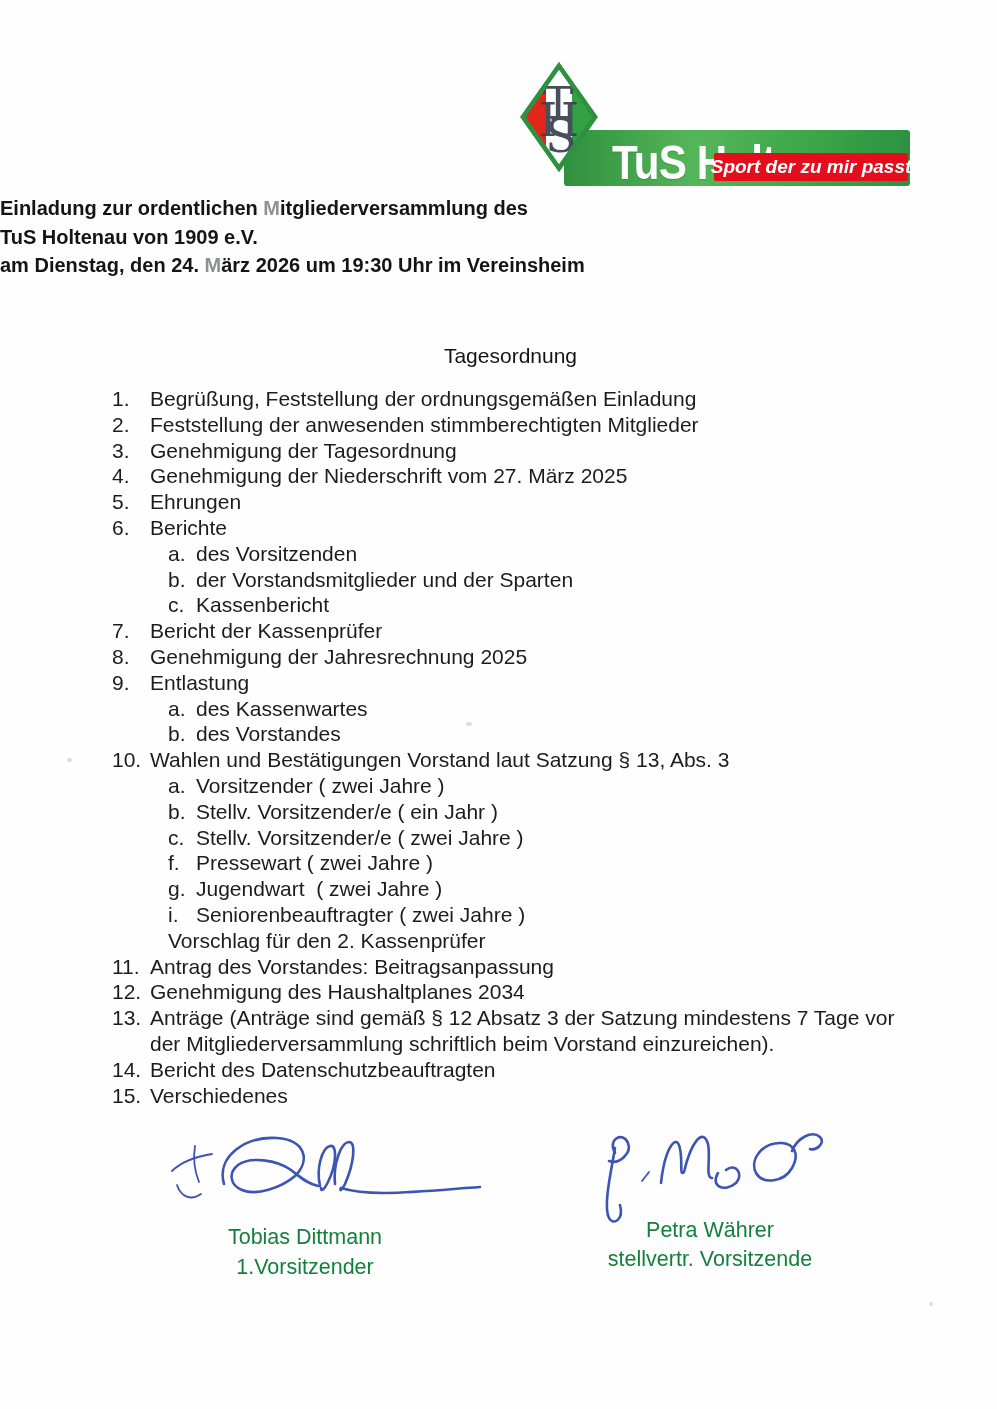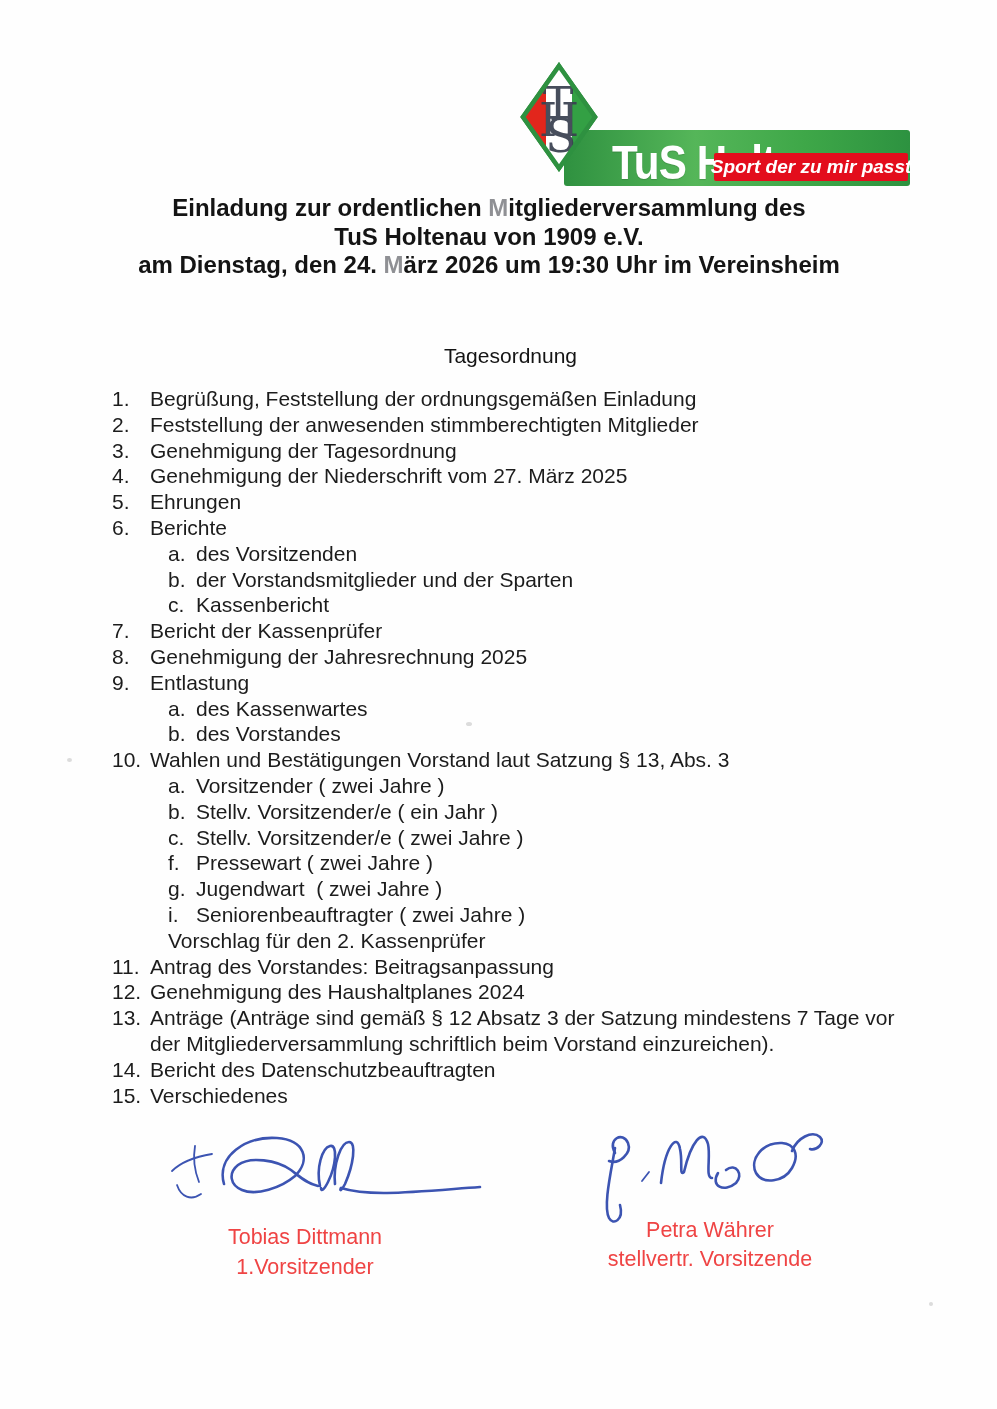--- a/index.html
+++ b/index.html
@@ -36,21 +36,21 @@
     z-index:2;
   }
   .banner-red .slogan{
     font-size:19px;font-weight:700;font-style:italic;color:#ffffff;white-space:nowrap;
   }
   .emblem{position:absolute;left:519px;top:62px;z-index:3;}
 
   
   .title-block{
     position:absolute;left:0;top:194px;width:978px;
-    text-align:center;font-size:24px;font-weight:700;line-height:28.7px;color:#141414;
+    font-size:20px;font-weight:700;line-height:28.7px;color:#141414;
   }
   .gray-letter{color:#8f9094;}
 
   
   .agenda-heading{
     position:absolute;left:0;top:332px;width:997px;margin:12px;
     text-align:center;font-size:21px;font-weight:400;color:#141414;
   }
   .agenda{
     position:absolute;left:112px;top:386px;width:800px;
@@ -62,21 +62,21 @@
   .row.sub{padding-left:56px;}
   .row .letter{width:28px;flex-shrink:0;}
   .row .txt{flex:1;white-space:pre-wrap;max-width:756px;}
 
   
   .sig-svg{position:absolute;z-index:1;}
   .sig-svg path{fill:none;stroke:#3c54b2;stroke-width:2.6;stroke-linecap:round;stroke-linejoin:round;}
   .sig-svg .thin{stroke-width:1.8;}
   .sig-text{
     position:absolute;text-align:center;
-    font-size:21.5px;line-height:30px;color:#ef4444;z-index:2;
+    font-size:21.5px;line-height:30px;color:#15803d;z-index:2;
   }
   .sig-text-left{left:160px;top:1222px;width:290px;}
   .sig-text-right{left:585px;top:1216px;width:250px;line-height:29px;}
 
   
   .speck{position:absolute;background:#b9b9b9;border-radius:50%;opacity:.5;}
 </style>
 </head>
 <body>
 
@@ -229,21 +229,21 @@
       <span class="txt">Vorschlag für den 2. Kassenprüfer</span>
     </li>
 
     <li class="row item">
       <span class="num">11.</span>
       <span class="txt">Antrag des Vorstandes: Beitragsanpassung</span>
     </li>
 
     <li class="row item">
       <span class="num">12.</span>
-      <span class="txt">Genehmigung des Haushaltplanes 2024</span>
+      <span class="txt">Genehmigung des Haushaltplanes 2034</span>
     </li>
 
     <li class="row item">
       <span class="num">13.</span>
       <span class="txt">Anträge (Anträge sind gemäß § 12 Absatz 3 der Satzung mindestens 7 Tage vor der Mitgliederversammlung schriftlich beim Vorstand einzureichen).</span>
     </li>
 
     <li class="row item">
       <span class="num">14.</span>
       <span class="txt">Bericht des Datenschutzbeauftragten</span>

